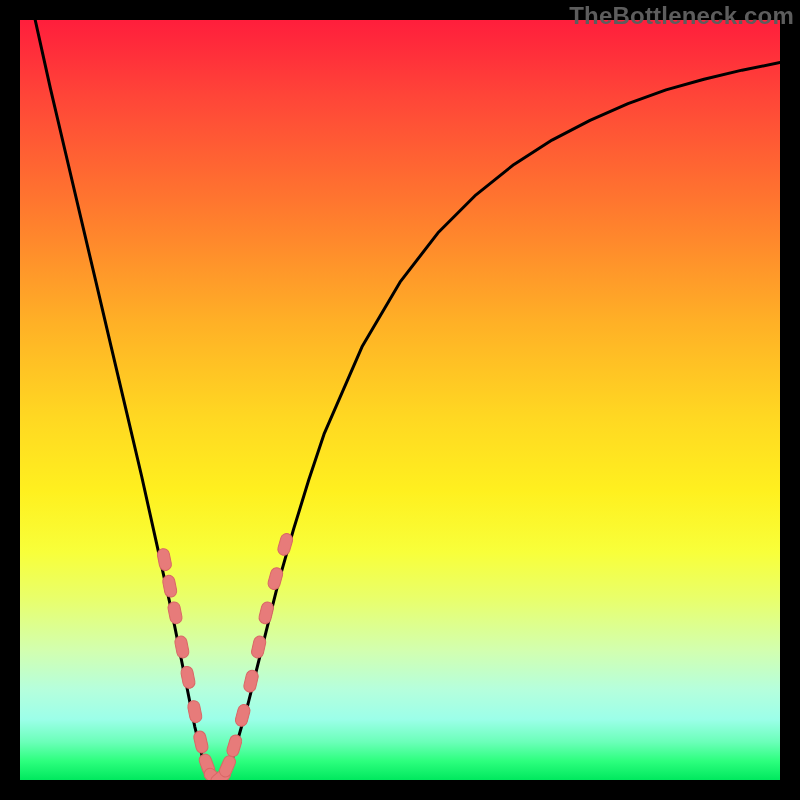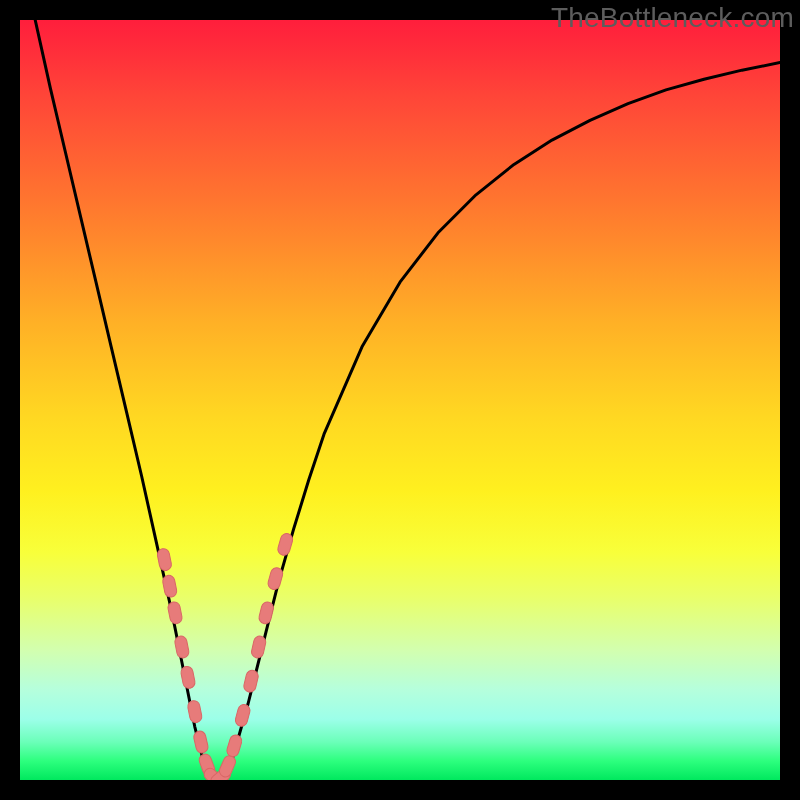--- a/index.html
+++ b/index.html
@@ -45,23 +45,23 @@
     left: 0;
     top: 0;
     width: 760px;
     height: 760px;
   }
   .watermark {
     position: absolute;
     top: 2px;
     right: 6px;
     color: #5d5d5d;
-    font-size: 28px;
+    font-size: 24px;
     letter-spacing: 0.2px;
-    font-weight: 400;
+    font-weight: 700;
     user-select: none;
   }
 </style>
 </head>
 <body>
 
 <div class="frame">
   <div class="plot-area">
     <svg class="curve-svg" viewBox="0 0 760 760" preserveAspectRatio="none">
       <g id="curve-group">

